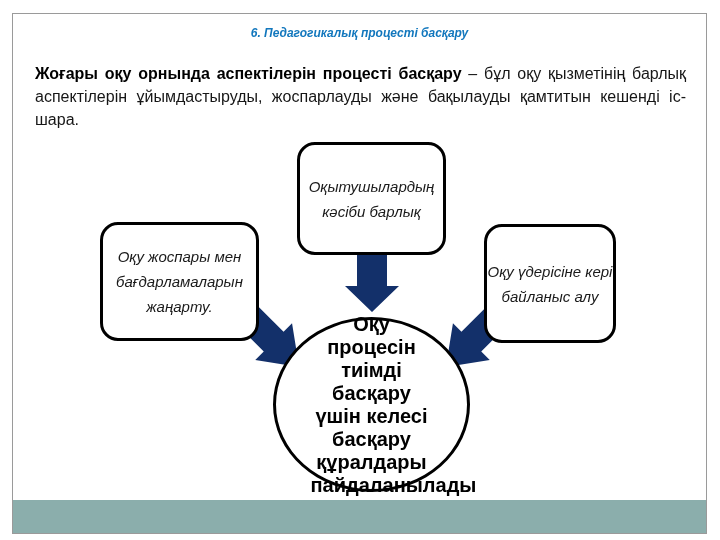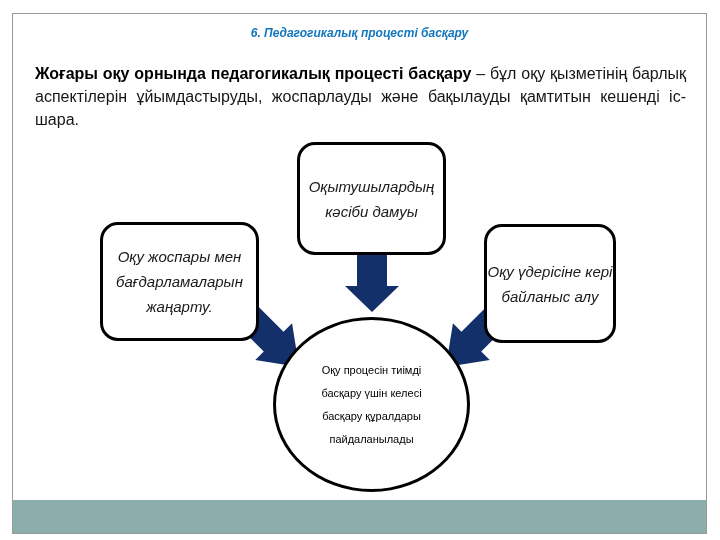--- a/index.html
+++ b/index.html
@@ -70,51 +70,51 @@
   .box-top   { left: 297px; top: 142px; width: 149px; height: 113px; }
   .box-left  { left: 100px; top: 222px; width: 159px; height: 119px; }
   .box-right { left: 484px; top: 224px; width: 132px; height: 119px; }
   .box-top .txt   { width: 140px; }
   .box-left .txt  { width: 150px; }
   .box-right .txt { width: 134px; }
   .ellipse {
     left: 273px; top: 317px;
     width: 197px; height: 175px;
     border-radius: 50%;
-    font-weight: normal;
-    font-size: 11px;
+    font-weight: bold;
+    font-size: 20px;
     line-height: 23px;
     color: #000;
   }
   .ellipse .txt { width: 122px; }
 </style>
 </head>
 <body>
 
 <div class="slide-frame"></div>
 
 <div class="slide-title">6. Педагогикалық процесті басқару</div>
 
-<div class="paragraph"><span class="lead">Жоғары оқу орнында педагогикалық процесті басқару</span><span> – бұл оқу қызметінің барлық аспектілерін ұйымдастыруды, жоспарлауды және бақылауды қамтитын кешенді іс-шара.</span></div>
+<div class="paragraph"><span class="lead">Жоғары оқу орнында аспектілерін процесті басқару</span><span> – бұл оқу қызметінің барлық аспектілерін ұйымдастыруды, жоспарлауды және бақылауды қамтитын кешенді іс-шара.</span></div>
 
 <svg class="arrow-layer" viewBox="0 0 720 540">
 
   <polygon fill="#13306a" points="357,255 387,255 387,286 399,286 372,312 345,286 357,286"></polygon>
 
   <g transform="translate(268,336) rotate(-45)">
     <polygon fill="#13306a" points="-14,-48 14,-48 14,8 26,8 0,44 -26,8 -14,8"></polygon>
   </g>
 
   <g transform="translate(477,336) rotate(45)">
     <polygon fill="#13306a" points="-14,-48 14,-48 14,8 26,8 0,44 -26,8 -14,8"></polygon>
   </g>
 </svg>
 
 <div class="shape rounded-box box-top">
-  <div class="txt">Оқытушылардың кәсіби дамуы</div>
+  <div class="txt">Оқытушылардың кәсіби барлық</div>
 </div>
 
 <div class="shape rounded-box box-left">
   <div class="txt">Оқу жоспары мен бағдарламаларын жаңарту.</div>
 </div>
 
 <div class="shape rounded-box box-right">
   <div class="txt">Оқу үдерісіне кері байланыс алу</div>
 </div>
 

